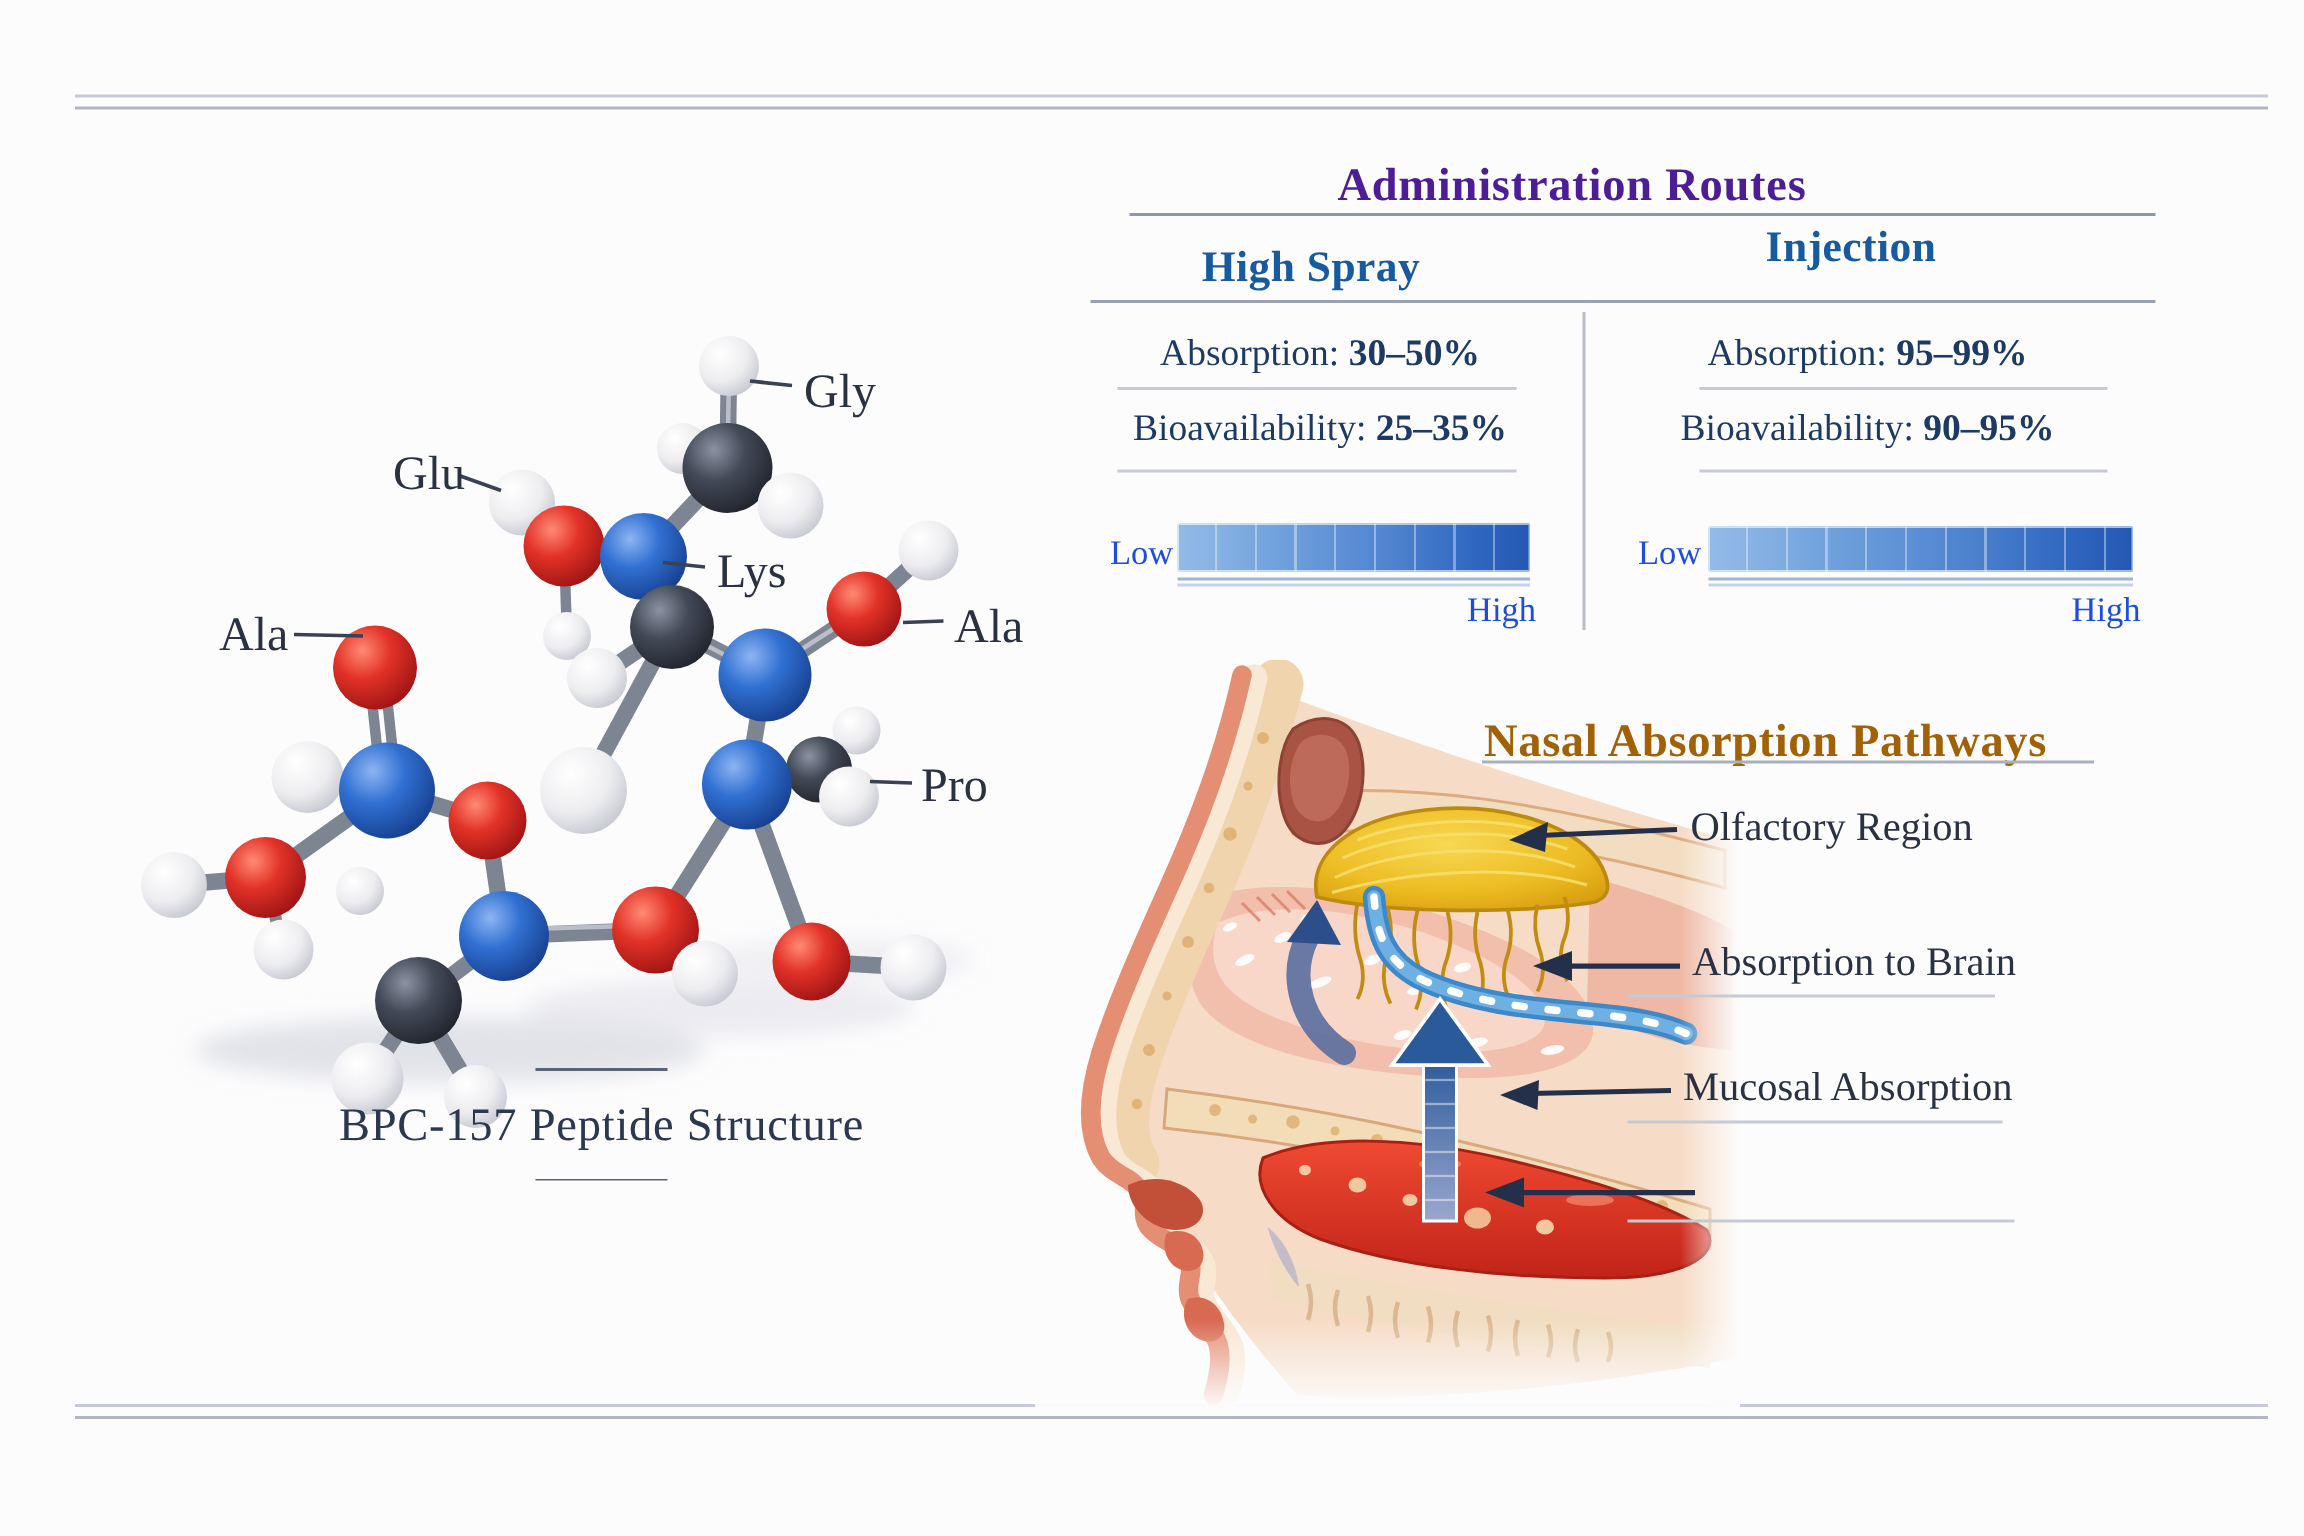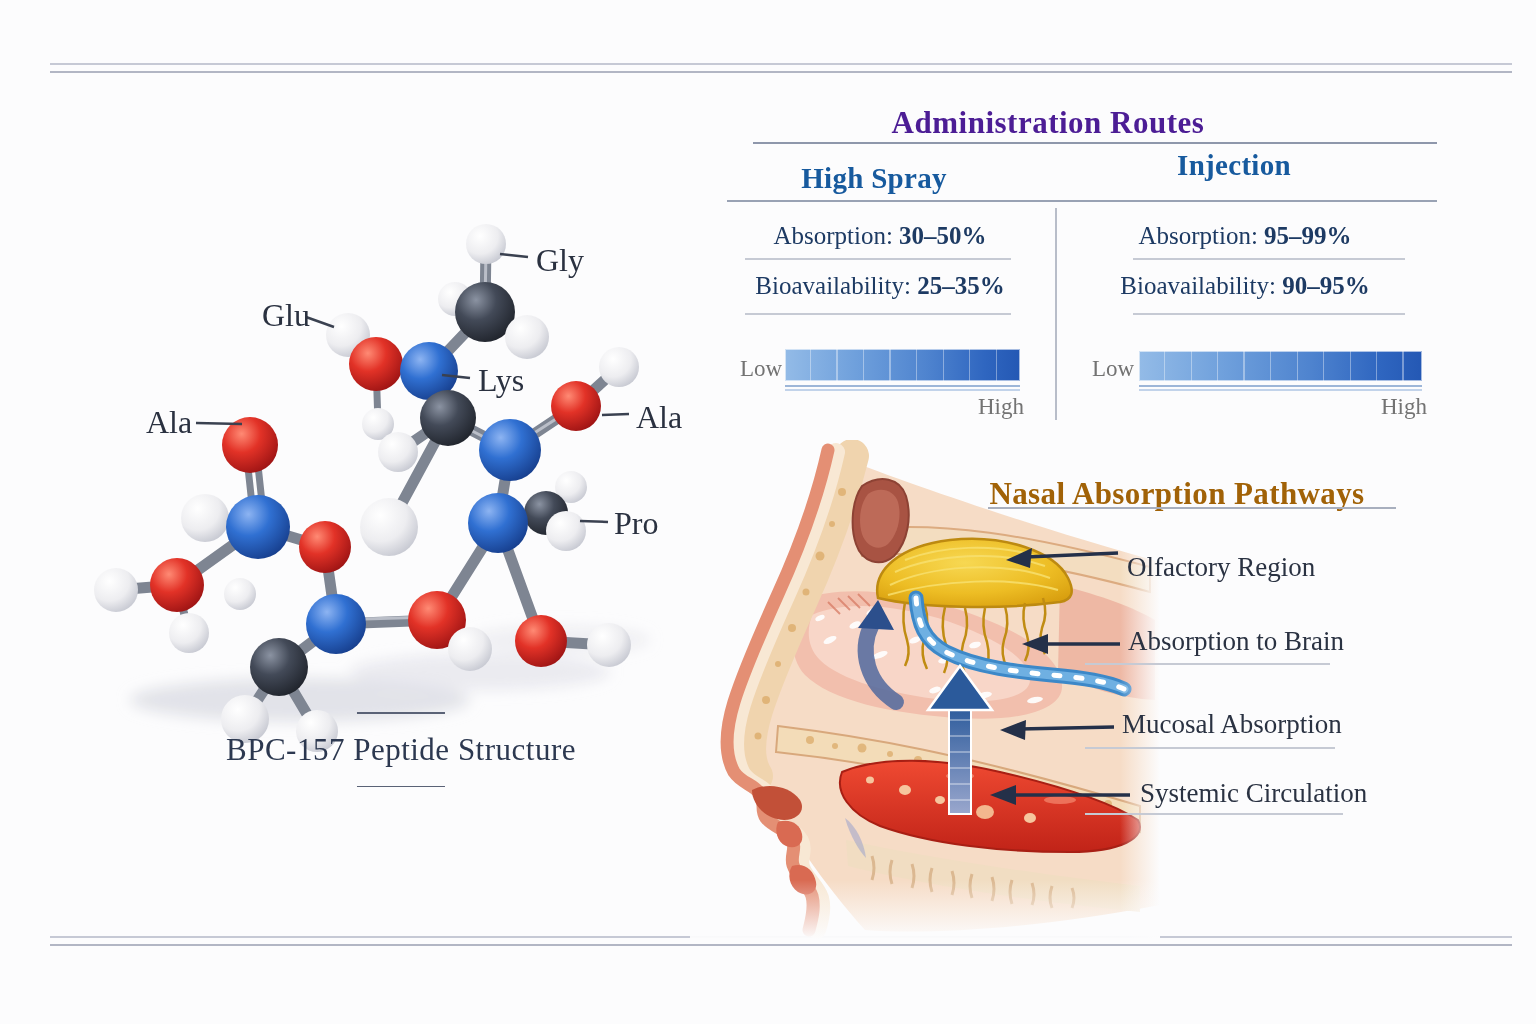--- a/index.html
+++ b/index.html
@@ -16,21 +16,21 @@
   .row-line b{font-weight:700;}
   .thin{position:absolute;height:1.5px;background:#c6cad4;}
   .vdivider{position:absolute;width:2px;background:#b8bdc9;}
   .gradbar{position:absolute;border-radius:1px;
      background:linear-gradient(90deg,#93bbe7 0%,#6fa0dc 30%,#4f84cf 60%,#2f66c0 85%,#2458b4 100%);
      box-shadow:0 0 0 1px rgba(255,255,255,.6) inset;}
   .gradbar .segs{position:absolute;inset:0;
      background:repeating-linear-gradient(90deg,transparent 0 25px,rgba(255,255,255,.38) 25px 26.5px);}
   .bar-under{position:absolute;height:1.5px;background:#9db6d8;}
   .bar-under2{position:absolute;height:1.5px;background:#c2d3ea;}
-  .lowhigh{font-size:23px;color:#737373;}
+  .lowhigh{font-size:23px;color:#1d4ed8;}
 
   
   .path-title{font-size:31px;font-weight:600;color:#a16207;letter-spacing:.4px;}
   .path-label{font-size:27px;color:#2a3242;}
 
   .mol-caption{font-size:31px;color:#2c3850;letter-spacing:.5px;display:flex;align-items:center;gap:18px;}
   .mol-caption .dash{display:inline-block;width:88px;height:1.5px;background:#5a6276;}
 
   svg text{font-family:"Liberation Serif", serif;}
 </style>
@@ -389,21 +389,20 @@
       <polygon points="1006,560 1032,548 1030,568"></polygon>
       <polygon points="1022,644 1048,634 1048,654"></polygon>
       <polygon points="1000,730 1026,720 1025,740"></polygon>
       <polygon points="990,795 1016,785 1016,805"></polygon>
     </g>
   </svg>
 
   <div class="abs path-title ctr" style="left:1177px;top:476px;">Nasal Absorption Pathways</div>
   <div class="rule" style="left:988px;top:507px;width:408px;background:#a8afbe;height:2px;"></div>
 
-  <div class="abs path-label" style="left:1127px;top:552px;">Olfactory Region</div>
+  <div class="abs path-label" style="left:1127px;top:536px;">Olfactory Region</div>
   <div class="abs path-label" style="left:1128px;top:626px;">Absorption to Brain</div>
   <div class="thin" style="left:1085px;top:663px;width:245px;"></div>
   <div class="abs path-label" style="left:1122px;top:709px;">Mucosal Absorption</div>
   <div class="thin" style="left:1085px;top:747px;width:250px;"></div>
-  <div class="abs path-label" style="left:1140px;top:778px;">Systemic Circulation</div>
   <div class="thin" style="left:1085px;top:813px;width:258px;"></div>
 
 </div>
 
 </body></html>

